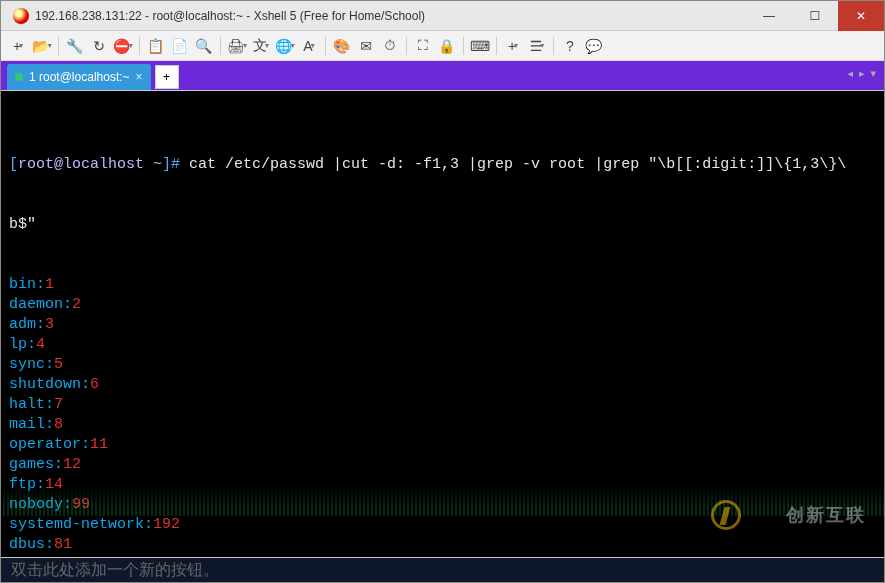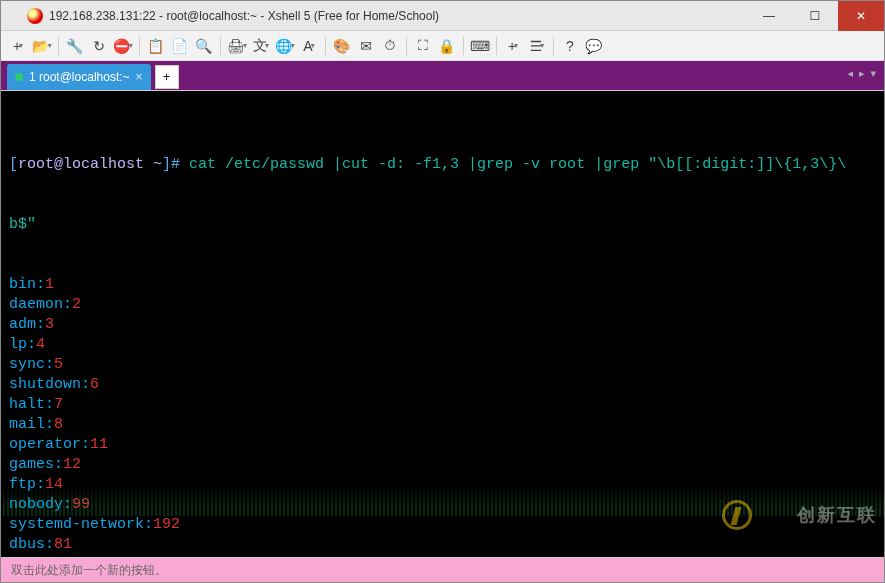--- a/index.html
+++ b/index.html
@@ -1,50 +1,50 @@
 <!DOCTYPE html>
 <html><head>
 <meta charset="utf-8">
 <style>
 * { margin: 0; padding: 0; box-sizing: border-box; }
 body { width: 885px; height: 583px; font-family: "Microsoft YaHei", Arial, sans-serif; font-size: 12px; background: #fff; overflow: hidden; border: 1px solid #888; }
 
-.titlebar { height: 30px; background: #e8e8e8; display: flex; align-items: center; padding-left: 26px; border-bottom: 1px solid #ccc; }
+.titlebar { height: 30px; background: #e8e8e8; display: flex; align-items: center; padding-left: 12px; border-bottom: 1px solid #ccc; }
 .titlebar .icon { width: 16px; height: 16px; border-radius: 50%; background: radial-gradient(circle at 35% 35%, #ff9 20%, #d00 60%); margin-right: 6px; }
 .titlebar .title { flex: 1; color: #333; }
 .titlebar .winbtn { width: 46px; height: 30px; display: flex; align-items: center; justify-content: center; color: #333; }
 .titlebar .winbtn.close { background: #c0392b; color: #fff; }
 
 .toolbar { height: 30px; background: #f2f2f2; display: flex; align-items: center; padding: 0 6px; gap: 2px; border-bottom: 1px solid #ddd; }
 .toolbar .btn { min-width: 22px; height: 22px; display: flex; align-items: center; justify-content: center; color: #444; font-size: 14px; border-radius: 2px; }
 .toolbar .sep { width: 1px; height: 18px; background: #ccc; margin: 0 3px; }
 .toolbar .dd { font-size: 8px; color: #777; margin-left: -2px; }
 
-.tabbar { height: 30px; background: #701a75; display: flex; align-items: flex-end; padding: 0 6px; border-bottom: 1px solid #ccc; position: relative; }
+.tabbar { height: 30px; background: #6d28d9; display: flex; align-items: flex-end; padding: 0 6px; border-bottom: 1px solid #ccc; position: relative; }
 .tabbar .tab { height: 26px; background: #3498db; color: #fff; display: flex; align-items: center; padding: 0 8px; border-radius: 3px 3px 0 0; font-size: 12px; gap: 6px; }
 .tabbar .tab .dot { width: 8px; height: 8px; border-radius: 50%; background: #2ecc71; }
 .tabbar .tab .x { font-size: 12px; opacity: .8; }
 .tabbar .addtab { width: 24px; height: 24px; background: #fff; border: 1px solid #ccc; display: flex; align-items: center; justify-content: center; margin-left: 4px; margin-bottom: 1px; }
 .tabbar .scroll { position: absolute; right: 8px; top: 6px; display: flex; gap: 6px; color: #aaa; font-size: 11px; }
 
 .terminal { background: #000; color: #ccc; font-family: "Consolas","Courier New",monospace; font-size: 15px; line-height: 20px; padding: 4px 8px; height: 466px; overflow: hidden; white-space: pre; position: relative; }
 .terminal .equalizer { position: absolute; left: 0; right: 0; top: 385px; height: 40px; pointer-events: none; opacity: .25; background: repeating-linear-gradient(90deg, transparent 0 2px, #1a4 2px 4px); mask: linear-gradient(0deg, #000 0, #000 10px, transparent 30px); -webkit-mask: linear-gradient(0deg, #000 0, #000 10px, transparent 30px); }
 .terminal .line { display: block; }
 .prompt-br { color: #55aaee; }
 .prompt-txt { color: #c4b5fd; }
-.cmd { color: #14b8a6; }
+.cmd { color: #e5e5e5; }
 .user { color: #0ea5e9; }
 .uid { color: #d33; }
 
-.watermark { position: absolute; right: 7px; bottom: 12px; display: flex; align-items: center; gap: 6px; color: rgba(255,255,255,.4); font-family: "Microsoft YaHei"; font-size: 18px; font-weight: bold; letter-spacing: 2px; }
+.watermark { position: absolute; right: 18px; bottom: 12px; display: flex; align-items: center; gap: 6px; color: rgba(255,255,255,.4); font-family: "Microsoft YaHei"; font-size: 18px; font-weight: bold; letter-spacing: 2px; }
 .watermark .logo { width: 30px; height: 30px; border: 3px solid rgba(255,200,0,.5); border-radius: 50%; position: relative; }
 .watermark .logo::after { content: ""; position: absolute; width: 6px; height: 18px; background: rgba(255,200,0,.5); left: 8px; top: 4px; transform: skewX(-15deg); }
 .watermark .sub { font-size: 8px; letter-spacing: 0; display: block; color: rgba(255,255,255,.25); margin-top: -4px; }
 
-.statusbar { height: 26px; background: #f9a8d4; border-top: 1px solid #ccc; display: flex; align-items: center; padding: 0 10px; color: #666; font-size: 12px; }
+.statusbar { height: 26px; background: #0f172a; border-top: 1px solid #ccc; display: flex; align-items: center; padding: 0 10px; color: #666; font-size: 16px; }
 </style>
 </head>
 <body>
 
 <div class="titlebar">
   <div class="icon"></div>
   <div class="title">192.168.238.131:22 - root@localhost:~ - Xshell 5 (Free for Home/School)</div>
   <div class="winbtn">—</div>
   <div class="winbtn">☐</div>
   <div class="winbtn close">✕</div>

